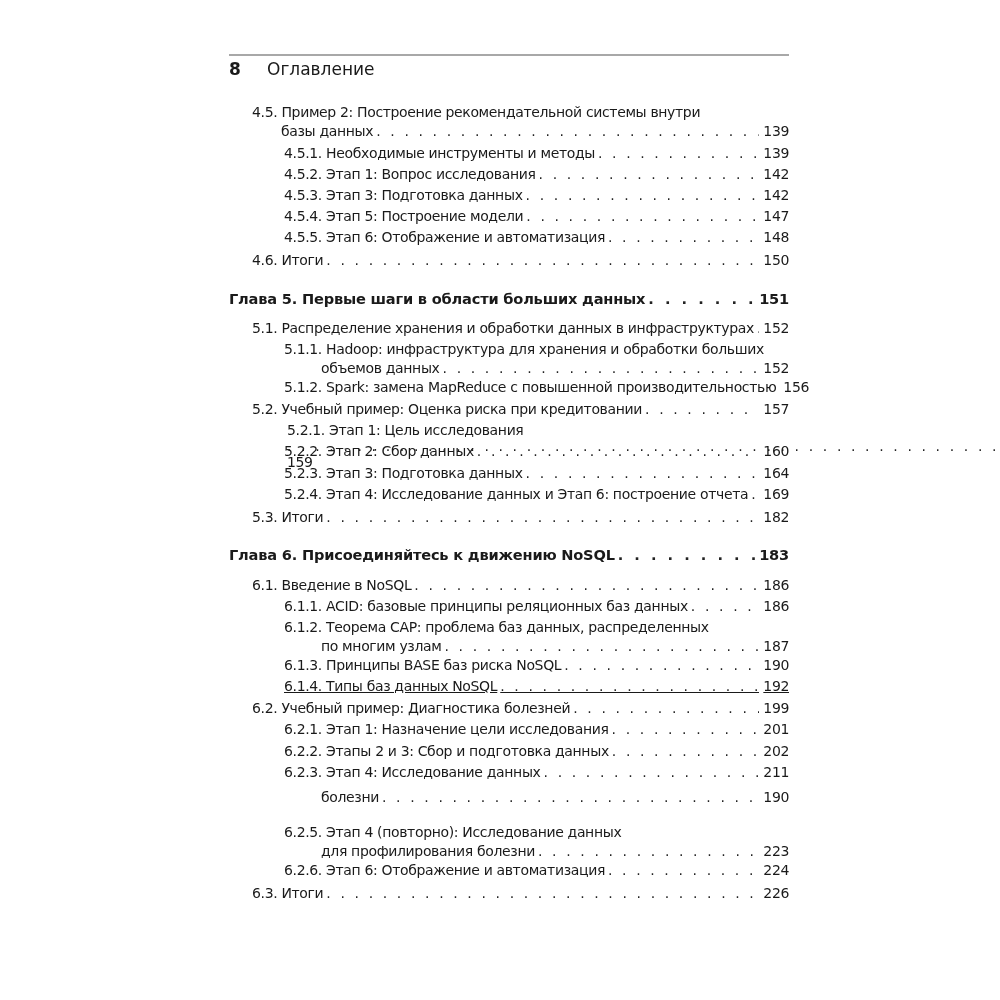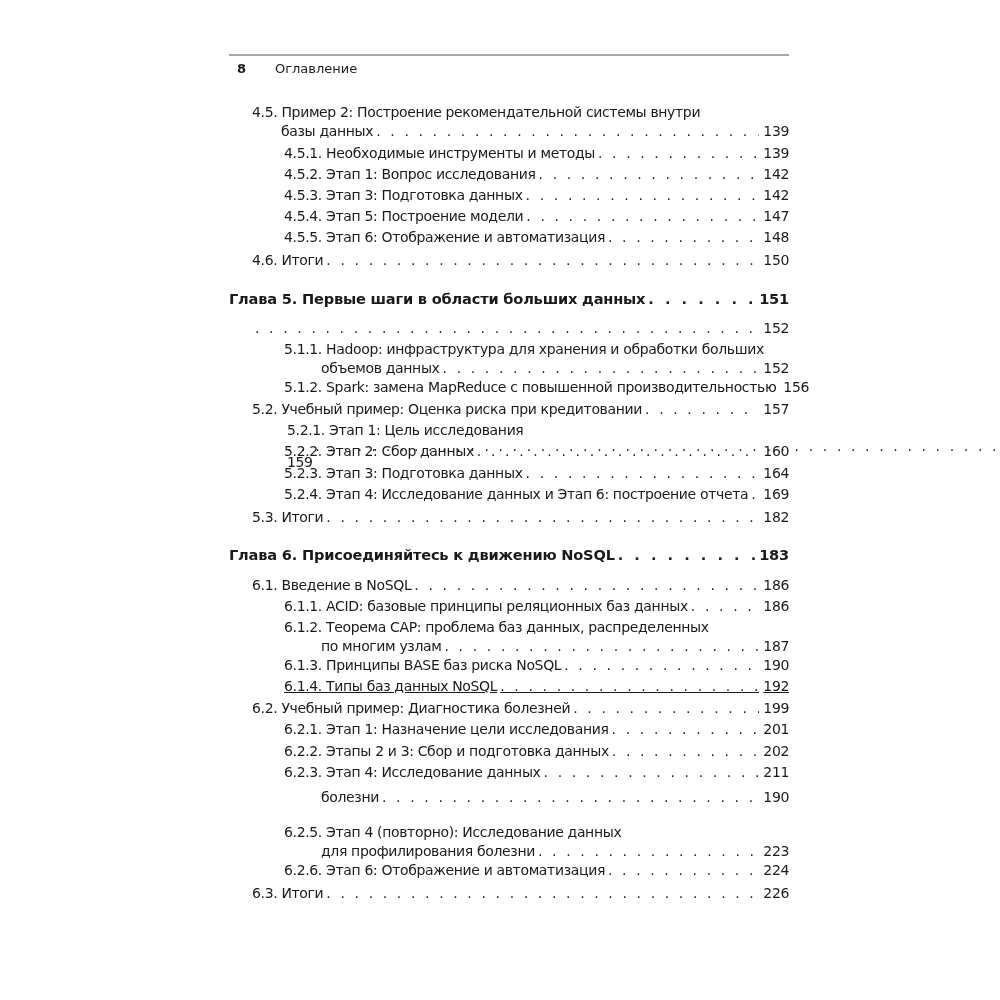--- a/index.html
+++ b/index.html
@@ -1,19 +1,19 @@
 <!DOCTYPE html>
 <html><head>
   <meta charset="utf-8">
   <style>
     html, body { margin:0; padding:0; background:#ffffff; }
     body { width:1000px; height:1000px; position:relative; overflow:hidden;
            font-family:"DejaVu Sans", sans-serif; color:#1a1a1a; }
     .rule { position:absolute; left:229px; top:54px; width:560px; height:2px; background:#a8a8a8; }
-    .running-head { position:absolute; left:237px; top:60px; font-size:13px; line-height:18px; }
+    .running-head { position:absolute; left:229px; top:60px; font-size:17px; line-height:18px; }
     .running-head .num { font-weight:bold; display:inline-block; width:38px; }
     .toc { position:absolute; left:229px; top:0; width:560px; }
     .entry { position:absolute; left:0; width:560px; font-size:14px; letter-spacing:-0.35px; line-height:16px; }
     .line { display:flex; align-items:baseline; white-space:nowrap; }
     .line .t { flex:0 0 auto; }
     .line .dots { flex:1 1 auto; overflow:hidden; margin:0 4px 0 3px; color:#222; letter-spacing:2.6px; }
     .line .dots::before { content:". . . . . . . . . . . . . . . . . . . . . . . . . . . . . . . . . . . . . . . . . . . . . . . . . . . . . . . . . . . . . . . . . . . . . . . . . . . . . . . . . . . . . . . . . . ."; }
     .line .p { flex:0 0 auto; text-align:right; }
     .chapter { font-weight:bold; font-size:14.6px; letter-spacing:-0.2px; }
     .chapter .dots { letter-spacing:3px; }
@@ -81,20 +81,21 @@
     </div>
     <div class="entry chapter" style="top: 291px;">
       <div class="line" style="padding-left: 0px;">
         <span class="t">Глава 5. Первые шаги в области больших данных</span>
         <span class="dots"></span>
         <span class="p">151</span>
       </div>
     </div>
     <div class="entry" style="top: 320px;">
       <div class="line" style="padding-left: 23px;">
+        <span class="t">5.1. Распределение хранения и обработки данных в инфраструктурах</span>
         <span class="dots"></span>
         <span class="p">152</span>
       </div>
     </div>
     <div class="entry" style="top: 341px;">
       <div class="line" style="padding-left: 55px;">
         <span class="t">5.1.1. Hadoop: инфраструктура для хранения и обработки больших</span>
       </div>
       <div class="line" style="padding-left: 92px; margin-top: 3px;">
         <span class="t">объемов данных</span>

